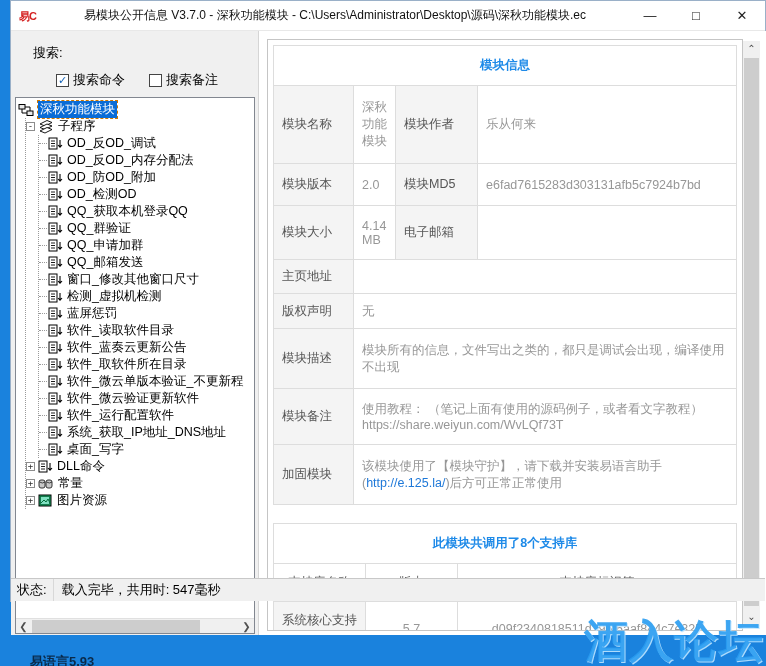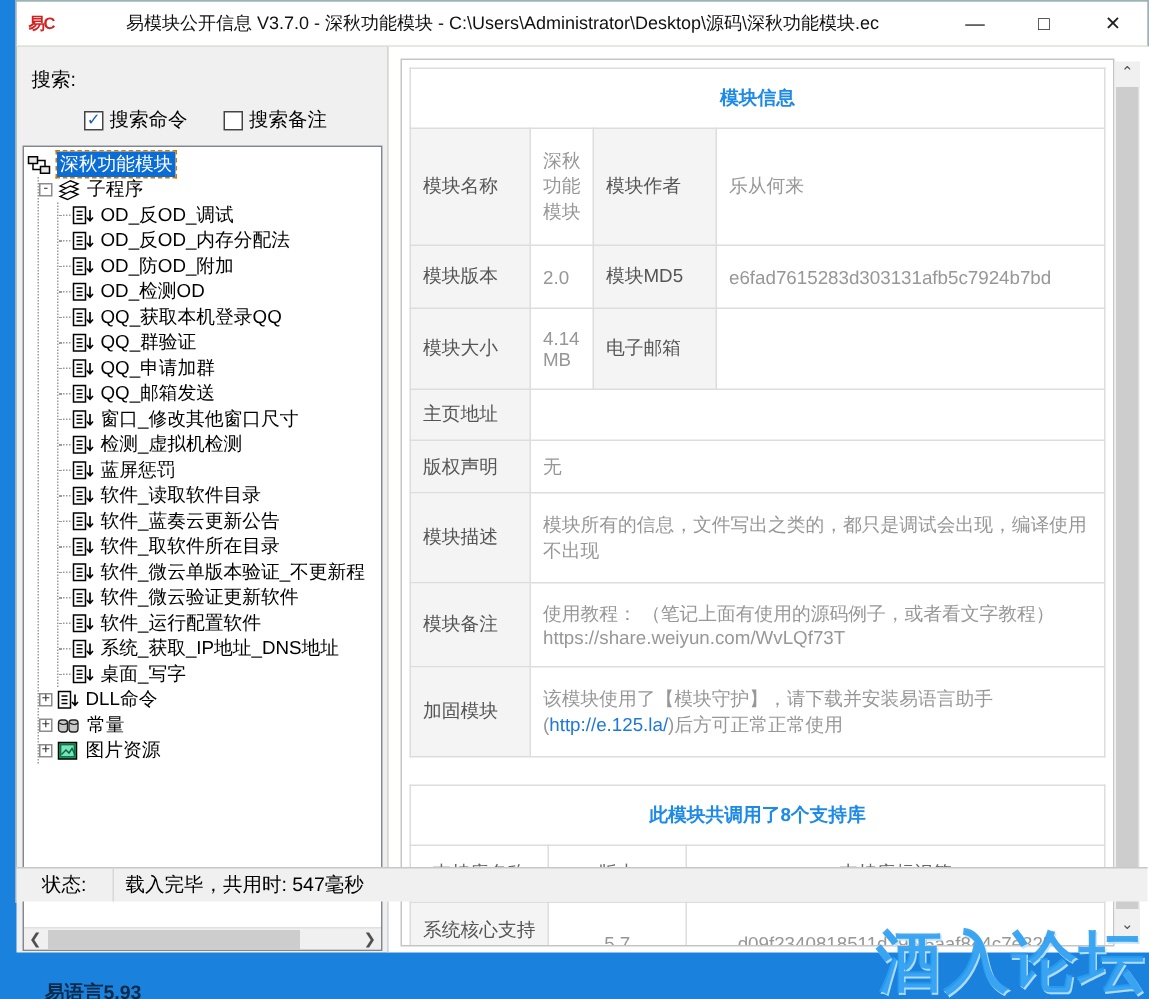--- a/index.html
+++ b/index.html
@@ -3,32 +3,32 @@
 <meta charset="utf-8">
 <style>
   * { margin:0; padding:0; box-sizing:border-box; }
   html,body { width:766px; height:666px; overflow:hidden; }
   body { position:relative; background:#1a82dd; font-family:"Liberation Sans","DejaVu Sans",sans-serif; font-size:12px; color:#000; }
 
   
   .bg-taskbar-text { position:absolute; left:30px; top:653px; color:#0a2a4a; font-weight:bold; font-size:13px; z-index:0; }
 
   
-  .app-window { position:absolute; left:10px; top:0; width:756px; height:602px; background:#4d7c0f; border:1px solid #9ab0c8; z-index:1; }
+  .app-window { position:absolute; left:10px; top:0; width:756px; height:602px; background:#ec4899; border:1px solid #9ab0c8; z-index:1; }
 
   
   .titlebar { position:absolute; left:0; top:0; width:100%; height:30px; background:#fff; display:flex; align-items:center; border-bottom:1px solid #e8e8e8; }
   .app-icon { width:18px; height:16px; margin-left:8px; color:#d42020; font-weight:bold; font-size:11px; line-height:16px; letter-spacing:-1px; }
   .title-text { margin-left:6px; font-size:12px; color:#111; white-space:nowrap; overflow:hidden; flex:1;text-align:center; }
   .win-btns { display:flex; height:100%; }
   .win-btn { width:46px; height:100%; display:flex; align-items:center; justify-content:center; font-size:13px; color:#222; }
 
   
   .left-panel { position:absolute; left:0; top:30px; width:248px; height:604px; background:#f0f0f0; border-right:1px solid #d5d5d5; }
-  .search-row { position:absolute; left:4px; top:8px; width:100%; height:26px; }
+  .search-row { position:absolute; left:16px; top:8px; width:100%; height:26px; }
   .search-label { position:absolute; left:6px; top:5px; font-size:13px; color:#000; }
   .search-input { position:absolute; left:44px; top:0; width:196px; height:25px; border:1px solid #7a7a7a; background:#fff; font-size:12.5px; padding:0 5px; color:#333; font-family:inherit; }
   .search-input::placeholder { color:#9a9a9a; }
   .check-row { position:absolute; left:0; top:40px; width:100%; height:20px; }
   .cb-group { position:absolute; top:0; display:flex; align-items:center; font-size:13px; }
   .cb-command { left:45px; } .cb-remark { left:138px; }
   .cb-box { width:13px; height:13px; border:1px solid #444; background:#fff; margin-right:4px; display:flex; align-items:center; justify-content:center; font-size:11px; color:#1262b8; font-weight:bold; line-height:1; }
 
   
   .tree-box { position:absolute; left:4px; top:66px; width:240px; height:537px; background:#fff; border:1px solid #828790; overflow:hidden; }
@@ -65,21 +65,21 @@
   table.libs td.v { color:#979797; }
 
   
   .vscroll { position:absolute; right:7px; top:10px; width:17px; height:584px; background:#f0f0f0; }
   .vs-btn { position:absolute; left:0; width:17px; height:16px; color:#505050; font-size:10px; text-align:center; line-height:16px; }
   .vs-up { top:0; } .vs-down { bottom:0; }
   .vs-thumb { position:absolute; left:1px; top:17px; width:15px; height:548px; background:#cdcdcd; }
 
   
   .statusbar { position:absolute; left:0; bottom:0; width:100%; height:23px; background:#f0f0f0; border-top:1px solid #c8c8c8; display:flex; align-items:center; font-size:13px; }
-  .status-label { padding:0 17px; border-right:1px solid #d8d8d8; height:100%; display:flex; align-items:center; }
+  .status-label { padding:0 6px; border-right:1px solid #d8d8d8; height:100%; display:flex; align-items:center; }
   .status-text { padding:0 8px; }
 
   
   .watermark { position:absolute; left:584px; top:612px; font-size:44px; font-weight:bold; color:rgba(41,156,240,0.88); letter-spacing:1px; z-index:5; text-shadow:1px 1px 0 rgba(190,228,255,0.9); white-space:nowrap; }
 </style>
 </head>
 <body>
 
 <div class="bg-taskbar-text">易语言5.93</div>
 

